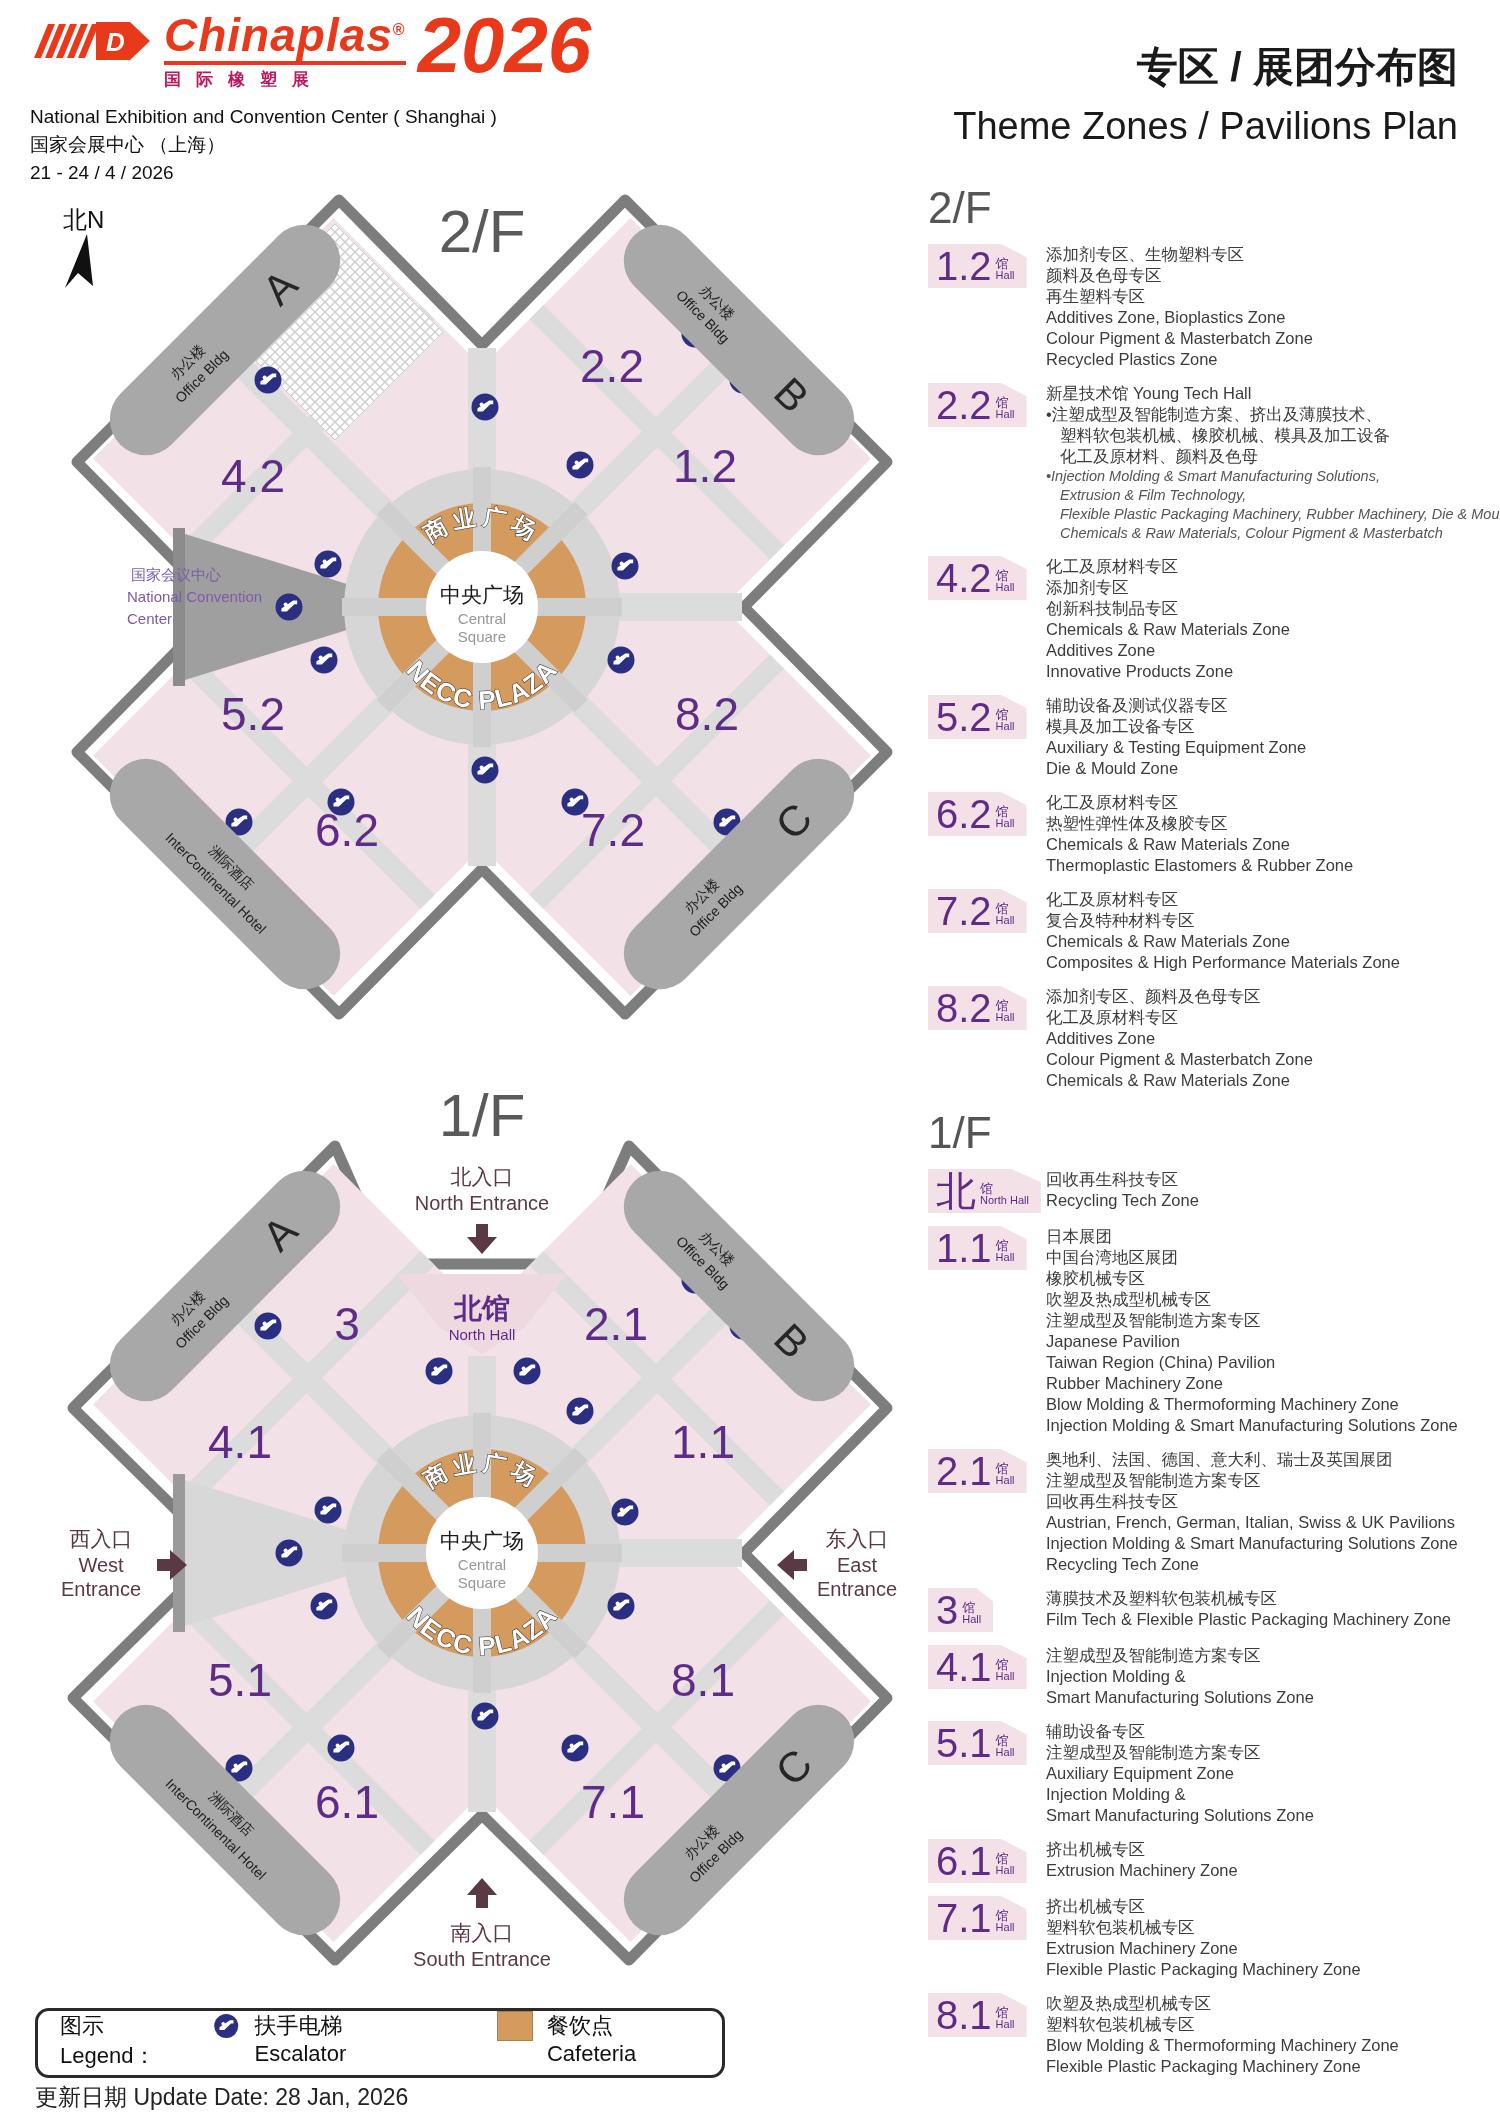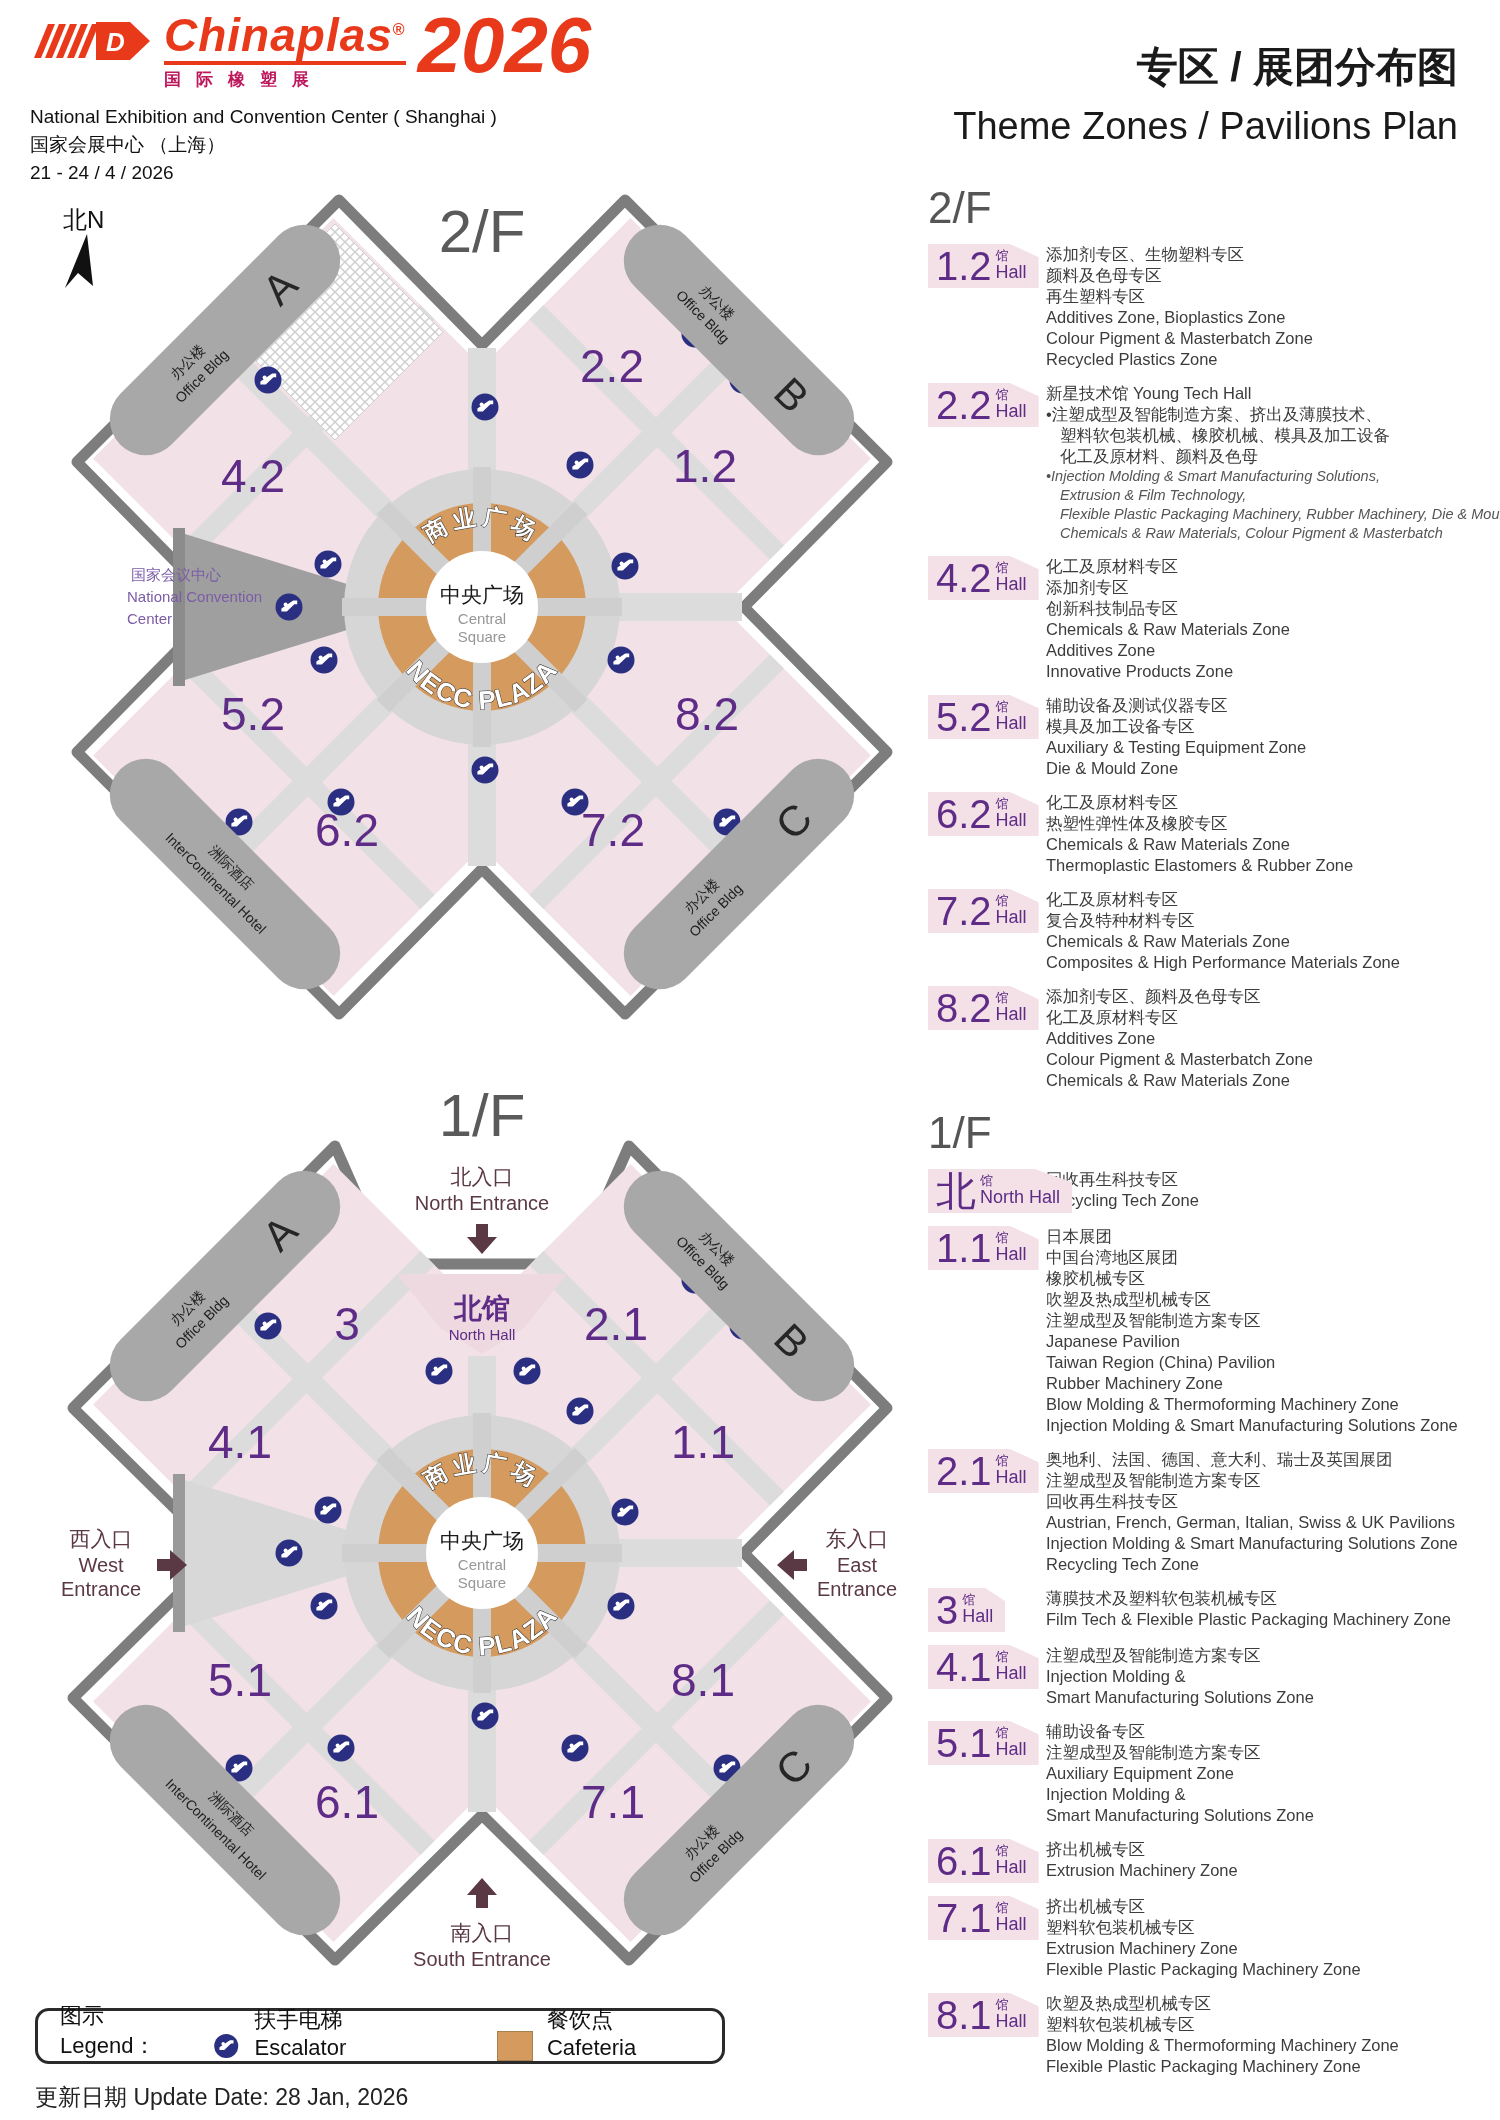--- a/index.html
+++ b/index.html
@@ -46,31 +46,31 @@
   #sidebar{position:absolute;left:928px;top:186px;width:570px;}
   .floor-head{font-size:44px;color:#555;line-height:1;margin:0 0 14px 0;}
   .floor-head.second{margin-top:20px;}
   .entry{display:flex;gap:10px;margin-bottom:13px;}
   .badge{width:108px;flex:none;}
   .tag{display:inline-flex;align-items:flex-end;background:#f4e0e7;padding:3px 12px 3px 8px;
        clip-path:polygon(0 0,74% 0,100% 30%,100% 100%,0 100%);}
   .num{font-size:40px;line-height:.95;color:#5e2c87;font-weight:500;}
   .stk{margin-left:4px;line-height:1.05;color:#5e2c87;display:flex;flex-direction:column;margin-bottom:3px;}
   .u1{font-size:13px;}
-  .u2{font-size:18px;white-space:nowrap;}
+  .u2{font-size:11px;white-space:nowrap;}
   .lines{flex:1;}
   .ln{font-size:16.5px;line-height:21px;color:#3c3c3c;white-space:nowrap;}
   .bc,.bi{padding-left:14px;text-indent:-14px;}
   .bc::before,.bi::before{content:"\2022 ";}
   .cc,.ci{padding-left:14px;}
   .bi,.ci{font-style:italic;font-size:14.5px;line-height:19px;color:#555;}
 
   
-  .legendbox{position:absolute;left:35px;top:2008px;width:690px;height:56px;border:3px solid #2a2a2a;
-             border-radius:14px;display:flex;align-items:flex-end;gap:14px;padding:0 22px;box-sizing:border-box;}
+  .legendbox{position:absolute;left:35px;top:2008px;width:690px;height:70px;border:3px solid #2a2a2a;
+             border-radius:14px;display:flex;align-items:flex-start;gap:14px;padding:0 22px;box-sizing:border-box;}
   .legendbox .lt{font-size:22px;color:#111;}
   .cafeteria-swatch{width:36px;height:28px;background:#d49a5e;border:1px solid #a8804e;}
   .updated{position:absolute;left:35px;top:2082px;font-size:23px;color:#222;}
 </style>
 </head>
 <body>
 
 <div class="page">
 
   <div class="header">

